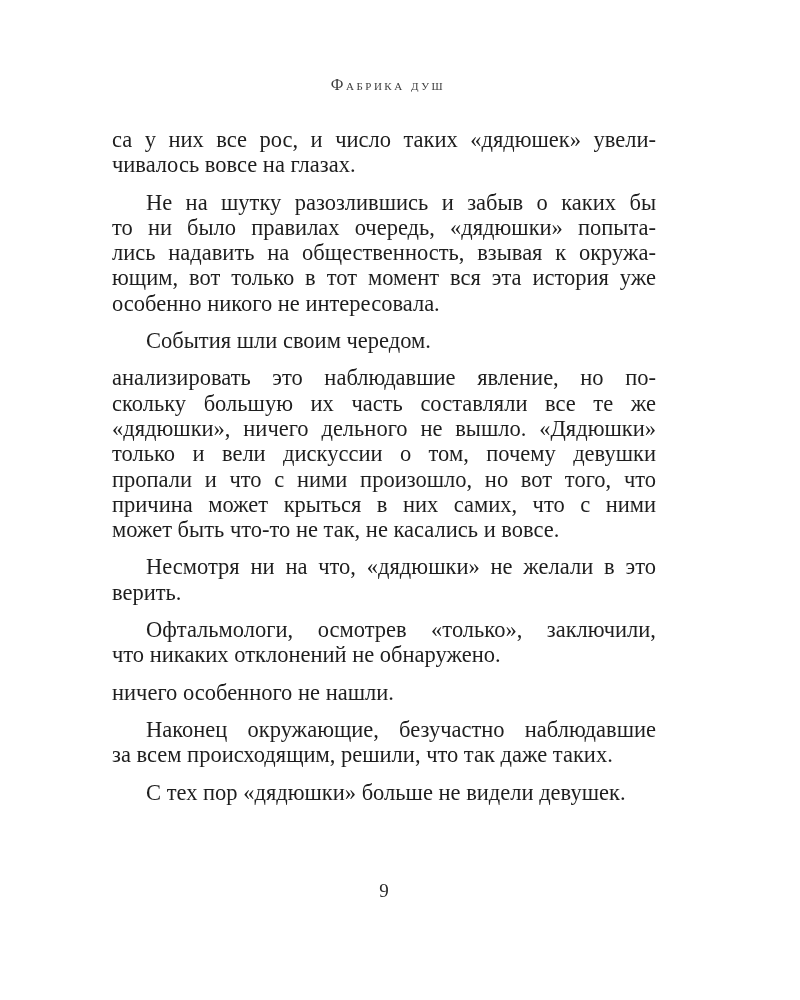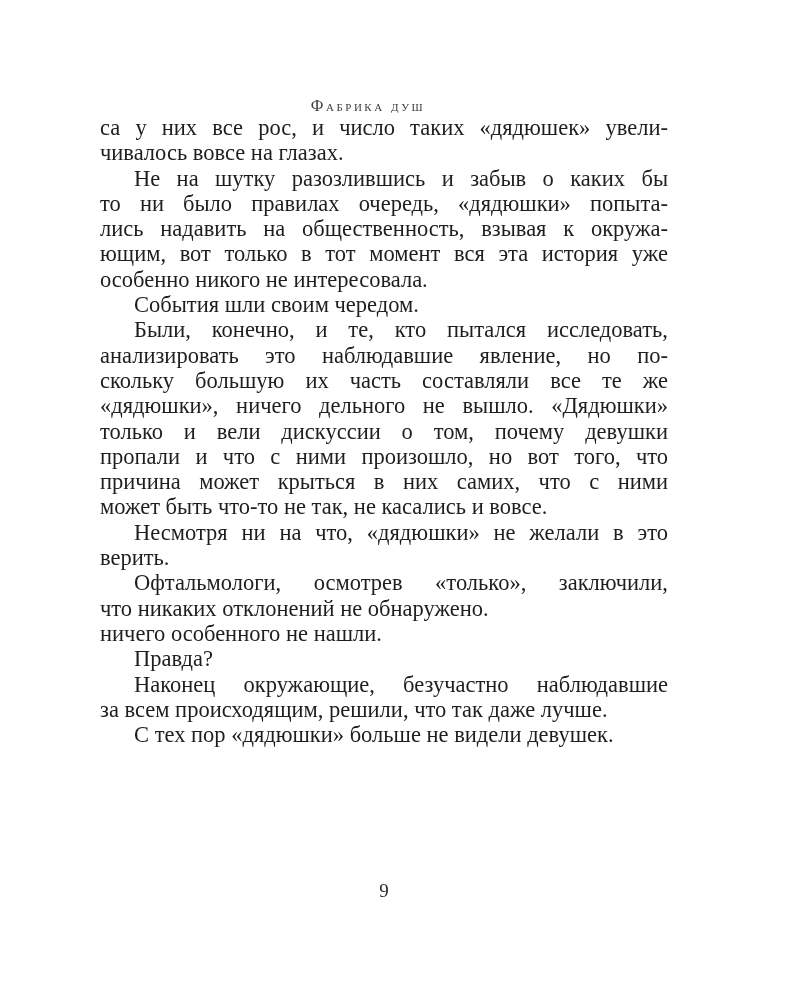--- a/index.html
+++ b/index.html
@@ -11,40 +11,39 @@
     position: relative;
     width: 800px;
     height: 1000px;
     background: #ffffff;
     font-family: "Liberation Serif", "DejaVu Serif", serif;
     overflow: hidden;
   }
   .running-header {
     position: absolute;
     top: 76px;
-    left: 84px;
+    left: 104px;
     width: 568px;
     text-align: center;
     font-variant: small-caps;
     font-size: 16px;
     letter-spacing: 2.5px;
     color: #3d3d3d;
-    margin-top: 21px;
   }
   .text-block {
     position: absolute;
     top: 115px;
     left: 100px;
     width: 568px;
     font-size: 22.5px;
     line-height: 25.3px;
     color: #1e1e1e;
   }
   .para {
-    margin: 0;
+    margin: 12px;
     padding: 0;
   }
   .line {
     text-align: justify;
     text-align-last: justify;
   }
   .line.last {
     text-align-last: left;
   }
   .para.indent .line.first {
@@ -75,46 +74,42 @@
         <div class="line first">Не на шутку разозлившись и забыв о каких бы</div>
         <div class="line">то ни было правилах очередь, «дядюшки» попыта-</div>
         <div class="line">лись надавить на общественность, взывая к окружа-</div>
         <div class="line">ющим, вот только в тот момент вся эта история уже</div>
         <div class="line last">особенно никого не интересовала.</div>
       </div>
       <div class="para indent">
         <div class="line first last">События шли своим чередом.</div>
       </div>
       <div class="para indent">
-        <div class="line first">Были, конечно, и те, кто пытался исследовать,</div>
         <div class="line">анализировать это наблюдавшие явление, но по-</div>
         <div class="line">скольку большую их часть составляли все те же</div>
         <div class="line">«дядюшки», ничего дельного не вышло. «Дядюшки»</div>
         <div class="line">только и вели дискуссии о том, почему девушки</div>
         <div class="line">пропали и что с ними произошло, но вот того, что</div>
         <div class="line">причина может крыться в них самих, что с ними</div>
         <div class="line last">может быть что-то не так, не касались и вовсе.</div>
       </div>
       <div class="para indent">
         <div class="line first">Несмотря ни на что, «дядюшки» не желали в это</div>
         <div class="line last">верить.</div>
       </div>
       <div class="para indent">
         <div class="line first">Офтальмологи, осмотрев «только», заключили,</div>
         <div class="line last">что никаких отклонений не обнаружено.</div>
       </div>
       <div class="para indent">
         <div class="line last">ничего особенного не нашли.</div>
       </div>
       <div class="para indent">
-        <div class="line first last">Правда?</div>
-      </div>
-      <div class="para indent">
         <div class="line first">Наконец окружающие, безучастно наблюдавшие</div>
-        <div class="line last">за всем происходящим, решили, что так даже лучше.</div>
+        <div class="line last">за всем происходящим, решили, что так даже таких.</div>
       </div>
       <div class="para indent">
         <div class="line first last">С тех пор «дядюшки» больше не видели девушек.</div>
       </div>
     </div>
 
   <div class="page-number">9</div>
 </div>
 
 </body></html>

